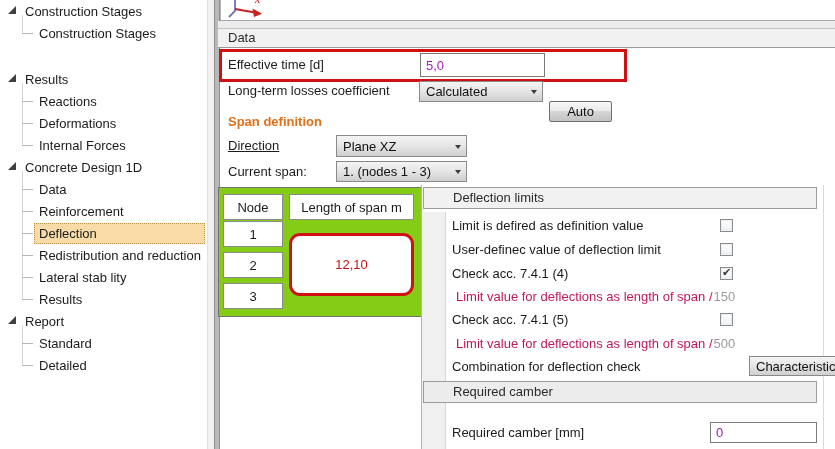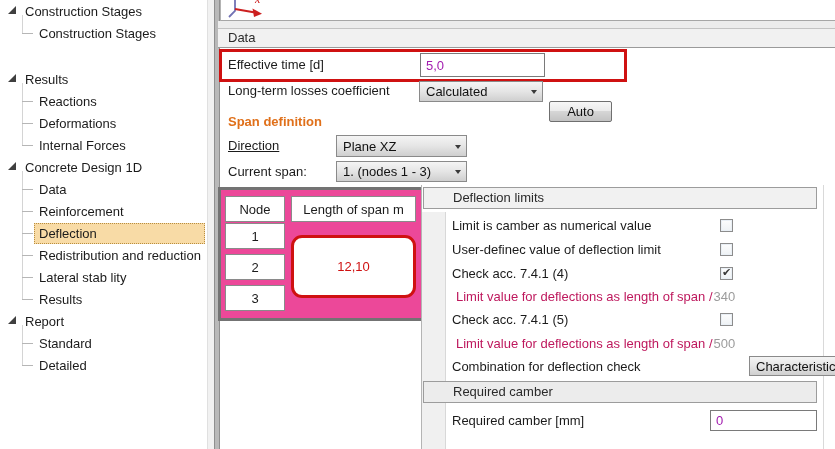--- a/index.html
+++ b/index.html
@@ -51,21 +51,21 @@
     padding:0 5px 0 6px; color:#111;
   }
   .dd-arrow { width:0; height:0; border:3.5px solid transparent; border-top:4.5px solid #3a3a3a; margin-top:4px; flex:0 0 auto; }
   .dropdown > span { white-space:nowrap; overflow:hidden; }
 
   .red-annotation { border:3px solid #cf1111; background:transparent; pointer-events:none; }
 
   .orange-title { color:#e0701a; font-weight:bold; }
 
   
-  .span-table { left:218px; top:187px; width:202px; height:128px; border:3px solid #737373; background:#ec4899; }
+  .span-table { left:218px; top:187px; width:202px; height:128px; border:1px solid #737373; background:#84cc16; }
   .cell { position:absolute; box-sizing:border-box; border:1px solid #8a8a8a; background:#fff; display:flex; align-items:center; justify-content:center; }
   .red-cell { border:3px solid #cf1111; color:#cf1111; }
 
   
   .dl-panel { left:421px; top:185px; width:401px; height:264px; background:#fff; border-left:1px solid #b4b4b4; border-right:1px solid #d9d9d9; }
   .dl-header { position:absolute; left:1px; top:2px; width:394px; height:22px; box-sizing:border-box; background:#f1f1f1; border:1px solid #9c9c9c; line-height:20px; padding-left:29px; color:#2a2a2a; }
   .dl-leftstrip { position:absolute; left:0; top:27px; width:23px; height:237px; background:#f0f0f0; border-right:1px solid #d8d8d8; }
   .dl-row { position:absolute; left:24px; width:371px; height:22px; display:flex; align-items:center; }
   .dl-row .dl-label { padding-left:6px; flex:1 1 auto; white-space:nowrap; }
   .dl-ctrl { flex:0 0 107px; width:107px; display:flex; align-items:center; }
@@ -203,21 +203,21 @@
     <div class="cell" style="left:4px; top:64px; width:60px; height:26px;">2</div>
     <div class="cell" style="left:4px; top:95px; width:60px; height:26px;">3</div>
     <div class="cell red-cell" style="left:70px; top:45px; width:125px; height:63px;border-radius:11px;">12,10</div>
   </div>
 
   <div class="abs dl-panel">
     <div class="dl-header">Deflection limits</div>
     <div class="dl-leftstrip"></div>
 
     <div class="dl-row" style="top:29px;">
-      <span class="dl-label">Limit is camber as numerical value</span>
+      <span class="dl-label">Limit is defired as definition value</span>
       <span class="dl-ctrl">
           <span class="checkbox" data-checked="false"></span>
         </span>
     </div>
 
     <div class="dl-row" style="top:53px;">
       <span class="dl-label">User-definec value of deflection limit</span>
       <span class="dl-ctrl">
           <span class="checkbox" data-checked="false"></span>
         </span>
@@ -226,21 +226,21 @@
     <div class="dl-row" style="top:77px;">
       <span class="dl-label">Check acc. 7.4.1 (4)</span>
       <span class="dl-ctrl">
           <span class="checkbox" data-checked="true"></span>
         </span>
     </div>
 
     <div class="dl-row disabled" style="top:100px;">
       <span class="dl-label">Limit value for deflections as length of span /</span>
       <span class="dl-ctrl">
-          <span class="dl-value">340</span>
+          <span class="dl-value">150</span>
         </span>
     </div>
 
     <div class="dl-row" style="top:123px;">
       <span class="dl-label">Check acc. 7.4.1 (5)</span>
       <span class="dl-ctrl">
           <span class="checkbox" data-checked="false"></span>
         </span>
     </div>
 
@@ -256,21 +256,21 @@
       <span class="dl-ctrl">
         <div class="dropdown" style="width:107px; height:20px;margin-left:39px;">
           <span>Characteristic</span>
           <span class="dd-arrow"></span>
         </div>
       </span>
     </div>
 
     <div class="camber-bar">Required camber</div>
 
-    <div class="dl-row" style="top:224px;">
+    <div class="dl-row" style="top:236px;">
       <span class="dl-label">Required camber [mm]</span>
       <span class="dl-ctrl">
         <input class="txtinput" style="width: 107px; height: 21px;" value="0">
       </span>
     </div>
   </div>
 
 </div>
 
 </body></html>

